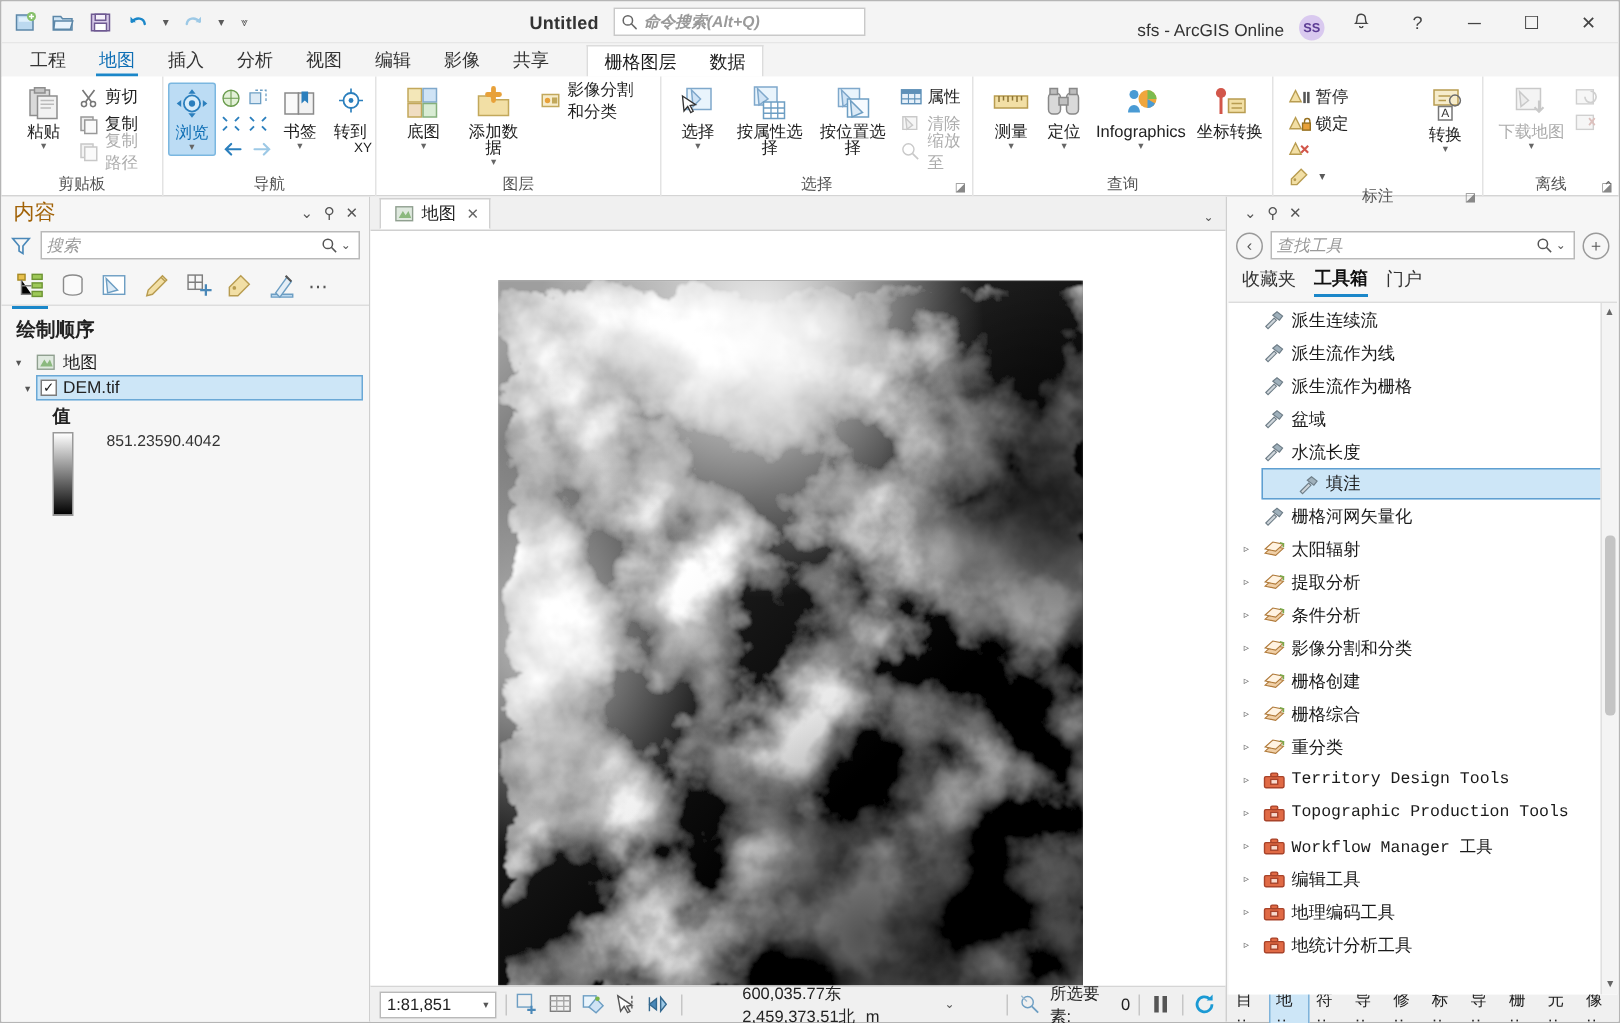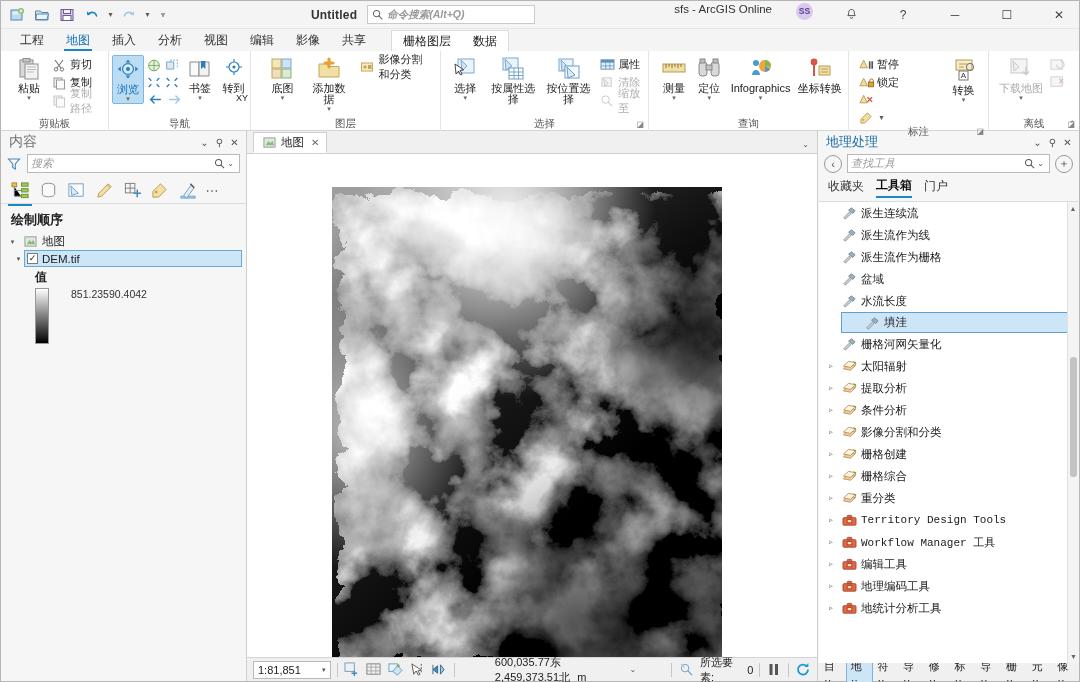--- a/index.html
+++ b/index.html
@@ -23,21 +23,21 @@
   .qat { display:flex; align-items:center; gap:1px; }
   .qbtn { width:24px; height:22px; display:flex; align-items:center;
           justify-content:center; border-radius:2px; cursor:default; }
   .qbtn svg { display:block; }
   .caret-sm { font-size:8px; color:#5a5a5a; width:11px; text-align:center; cursor:default;}
   .title-mid { flex:1; display:flex; align-items:center; justify-content:center; gap:10px;font-weight:bold; }
   .proj-title { font-size:12px; color:#333; letter-spacing:.2px; }
   .searchbox { width:168px; height:19px; border:1px solid #c9c9c9; background:#fff;
                display:flex; align-items:center; padding:0 4px; gap:4px; }
   .searchbox .ph { color:#9a9a9a; font-size:10.5px; font-style:italic; }
-  .title-right { display:flex; align-items:flex-start; gap:24px; padding-right:2px; }
+  .title-right { display:flex; align-items:flex-end; gap:10px; padding-right:2px; }
   .acct { font-size:11.5px; color:#333; }
   .badge-circ { width:17px; height:17px; border-radius:50%; background:#d9c9ef;
                 color:#5c3c94; font-size:8.5px; display:flex; align-items:center;
                 justify-content:center; font-weight:bold; }
   .wbtn { width:28px; height:24px; display:flex; align-items:center;
           justify-content:center; color:#444; font-size:12px; }
 
   
   .tabstrip { height:22px; display:flex; align-items:flex-end; background:#f4f4f4;
               padding-left:8px; flex:0 0 22px; position:relative; }
@@ -643,21 +643,21 @@
       </div>
     </div>
 
     <div class="ribbon-collapse">⌃</div>
   </div>
 
   <div class="body">
 
     <div class="panel" id="leftPanel">
       <div class="panel-head">
-        <span class="panel-title" style="font-size:14px;color:#737373;">内容</span>
+        <span class="panel-title" style="font-size:14px;color:#a16207;">内容</span>
         <span class="phbtn">⌄</span>
         <span class="phbtn">⚲</span>
         <span class="phbtn">✕</span>
       </div>
       <div class="srchrow">
         <span class="filtic">
           <svg width="14" height="14" viewBox="0 0 14 14">
               <path d="M1.5 2h11l-4.2 5v5l-2.6-1.6V7z" fill="none" stroke="#4a88b8" stroke-width="1.1"></path>
             </svg>
         </span>
@@ -887,21 +887,20 @@
           <svg width="16" height="15" viewBox="0 0 16 15">
               <path d="M13 7.5a5 5 0 1 1-1.6-3.6" fill="none" stroke="#1b9ad4" stroke-width="1.8"></path>
               <path d="M13.4 1v4h-4z" fill="#1b9ad4"></path>
             </svg>
         </span>
       </div>
     </div>
 
     <div class="panel" id="rightPanel">
       <div class="panel-head">
-        <span class="panel-title">地理处理</span>
         <span class="phbtn">⌄</span>
         <span class="phbtn">⚲</span>
         <span class="phbtn">✕</span>
       </div>
       <div class="gp-srch">
         <span class="circbtn">‹</span>
         <div class="srchinput" style="flex:1;">
           <span class="ph">查找工具</span>
           <svg width="11" height="11" viewBox="0 0 12 12">
               <circle cx="5" cy="5" r="3.4" fill="none" stroke="#555" stroke-width="1.1"></circle>
@@ -1062,20 +1061,31 @@
             <div class="gprow">
               <span class="exp">▹</span>
               <span class="ico" style="flex: 0 0 16px;">
                 <svg width="15" height="13" viewBox="0 0 16 14">
                   <rect x="1" y="4" width="14" height="8" rx="1" fill="#e06a45" stroke="#a8432a"></rect>
                   <rect x="5.5" y="1.5" width="5" height="2.5" rx="1" fill="#e06a45" stroke="#a8432a"></rect>
                   <rect x="5.5" y="6" width="5" height="3.5" fill="#f7d9cd" stroke="#a8432a"></rect>
                 </svg>
               </span>
               <span style="font-family: &quot;Liberation Mono&quot;, monospace; font-size: 11px;">Territory Design Tools</span>
+            </div>
+            <div class="gprow">
+              <span class="exp">▹</span>
+              <span class="ico" style="flex: 0 0 16px;">
+                <svg width="15" height="13" viewBox="0 0 16 14">
+                  <rect x="1" y="4" width="14" height="8" rx="1" fill="#e06a45" stroke="#a8432a"></rect>
+                  <rect x="5.5" y="1.5" width="5" height="2.5" rx="1" fill="#e06a45" stroke="#a8432a"></rect>
+                  <rect x="5.5" y="6" width="5" height="3.5" fill="#f7d9cd" stroke="#a8432a"></rect>
+                </svg>
+              </span>
+              <span style="font-family: &quot;Liberation Mono&quot;, monospace; font-size: 11px;">Topographic Production Tools</span>
             </div>
             <div class="gprow">
               <span class="exp">▹</span>
               <span class="ico" style="flex: 0 0 16px;">
                 <svg width="15" height="13" viewBox="0 0 16 14">
                   <rect x="1" y="4" width="14" height="8" rx="1" fill="#e06a45" stroke="#a8432a"></rect>
                   <rect x="5.5" y="1.5" width="5" height="2.5" rx="1" fill="#e06a45" stroke="#a8432a"></rect>
                   <rect x="5.5" y="6" width="5" height="3.5" fill="#f7d9cd" stroke="#a8432a"></rect>
                 </svg>
               </span>

